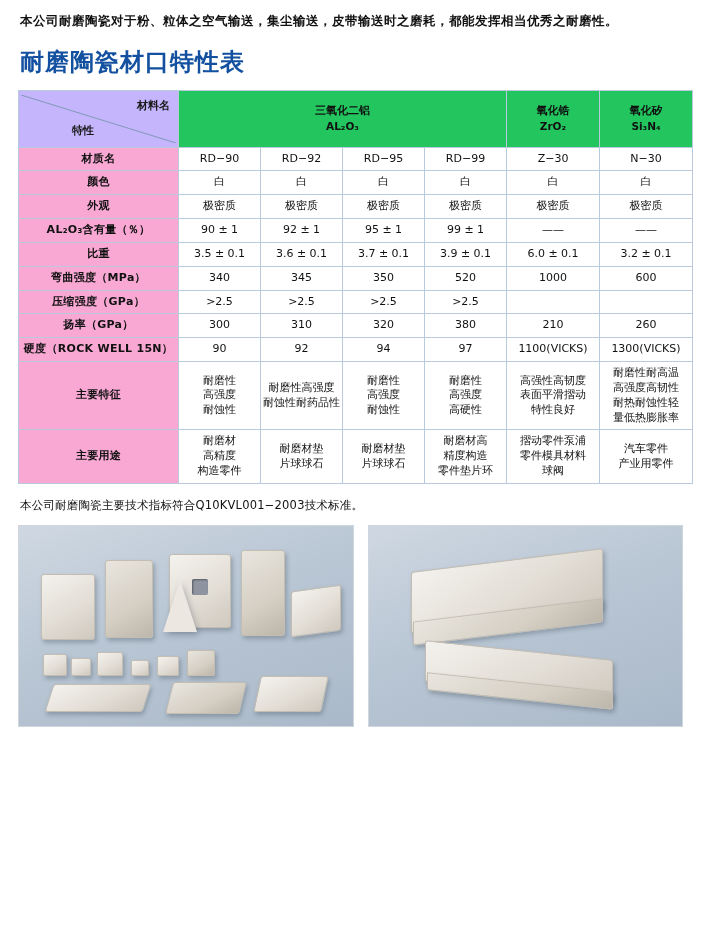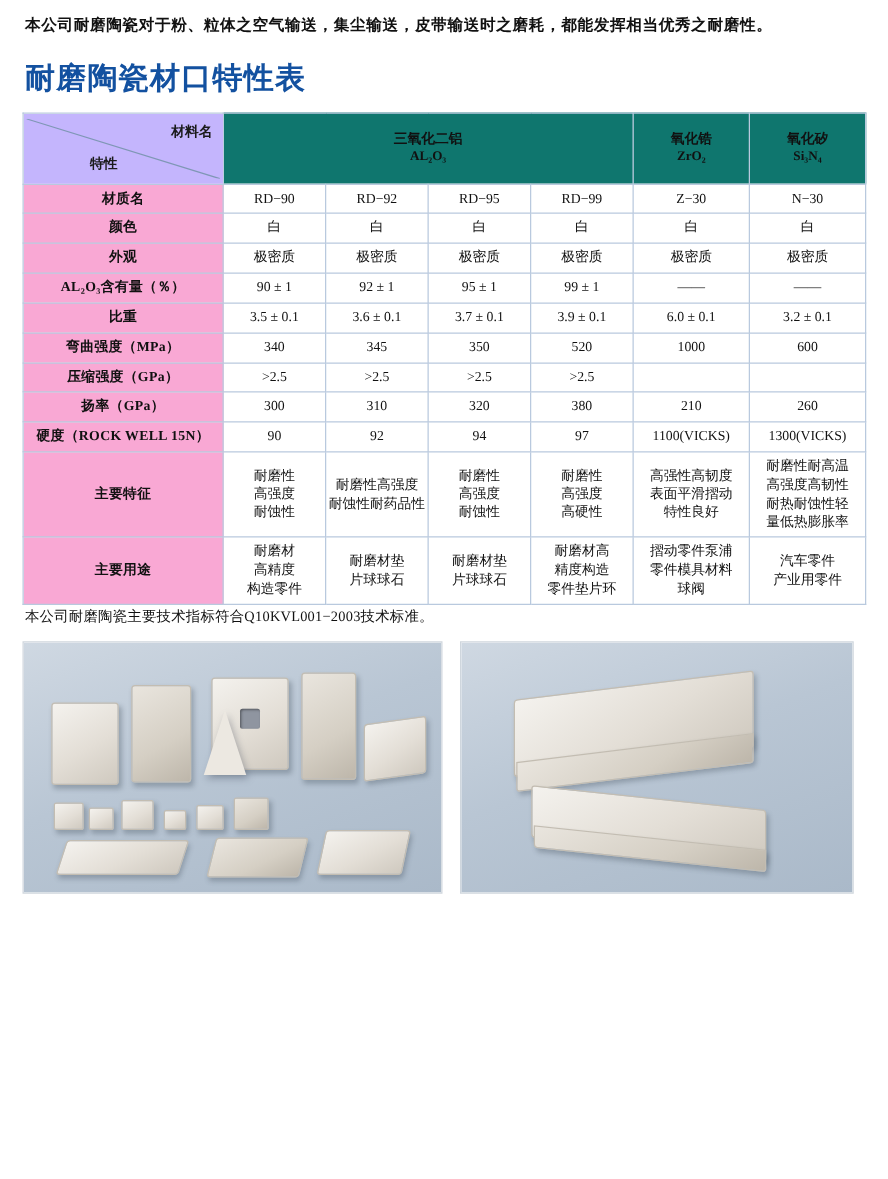--- a/index.html
+++ b/index.html
@@ -14,21 +14,20 @@
     color: #111;
     position: relative;
     overflow: hidden;
   }
   .page {
     width: 701px;
     height: 943px;
     position: relative;
     box-sizing: border-box;
     padding: 0 18px;
-    font-family: Liberation Serif, serif;
   }
   .intro {
     font-size: 12.5px;
     font-weight: bold;
     color: #111;
     letter-spacing: 0.5px;
     padding-top: 12px;
     padding-left: 2px;
     line-height: 1.4;
   }
@@ -91,42 +90,42 @@
   .corner-inner .lbl-prop {
     position: absolute;
     left: 6px;
     bottom: 4px;
     font-size: 11px;
     font-weight: bold;
     color: #1a1a1a;
     margin-left: 45px;
   }
   td.grouphead {
-    background: #0f766e;
+    background: #22c55e;
     font-weight: bold;
     font-size: 12px;
     color: #111;
     line-height: 1.4;
   }
   td.grouphead .sub {
     font-size: 10.5px;
     font-weight: bold;
   }
   td.cell {
     background: #ffffff;
   }
   td.multi {
     line-height: 1.45;
     font-size: 10.5px;
     padding: 6px 3px;
   }
   .note {
     font-size: 11.5px;
     color: #111;
-    margin-top: 2px;
+    margin-top: 14px;
     padding-left: 2px;
     letter-spacing: 0.2px;
   }
   .photos {
     margin-top: 12px;
     display: flex;
     gap: 14px;
   }
   .photo {
     position: relative;

